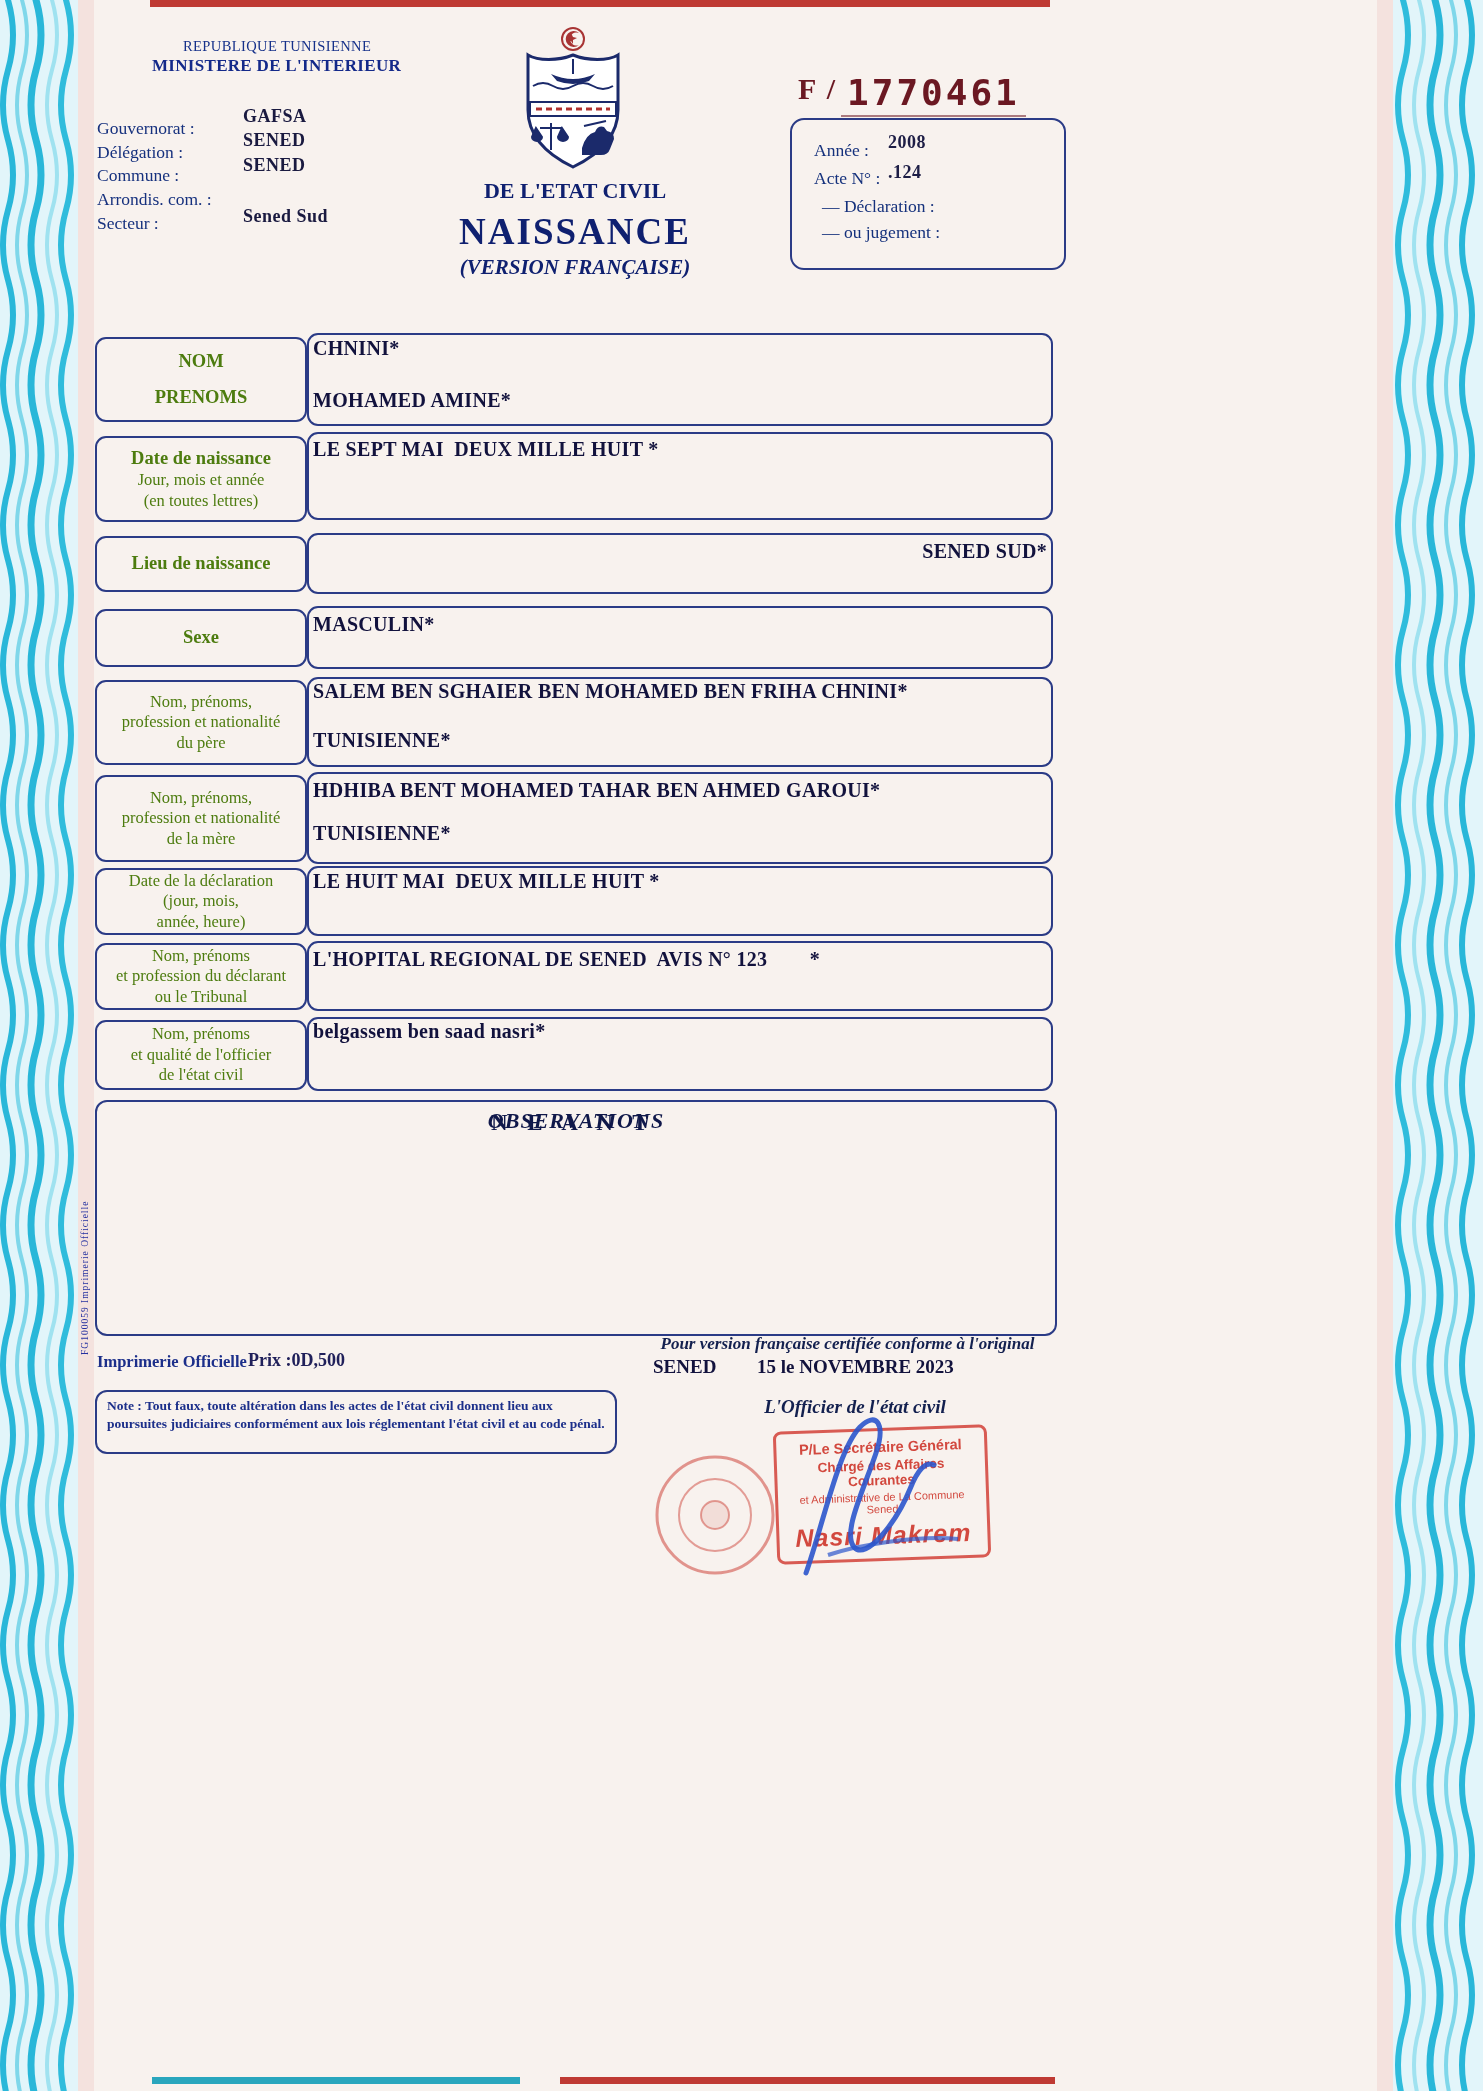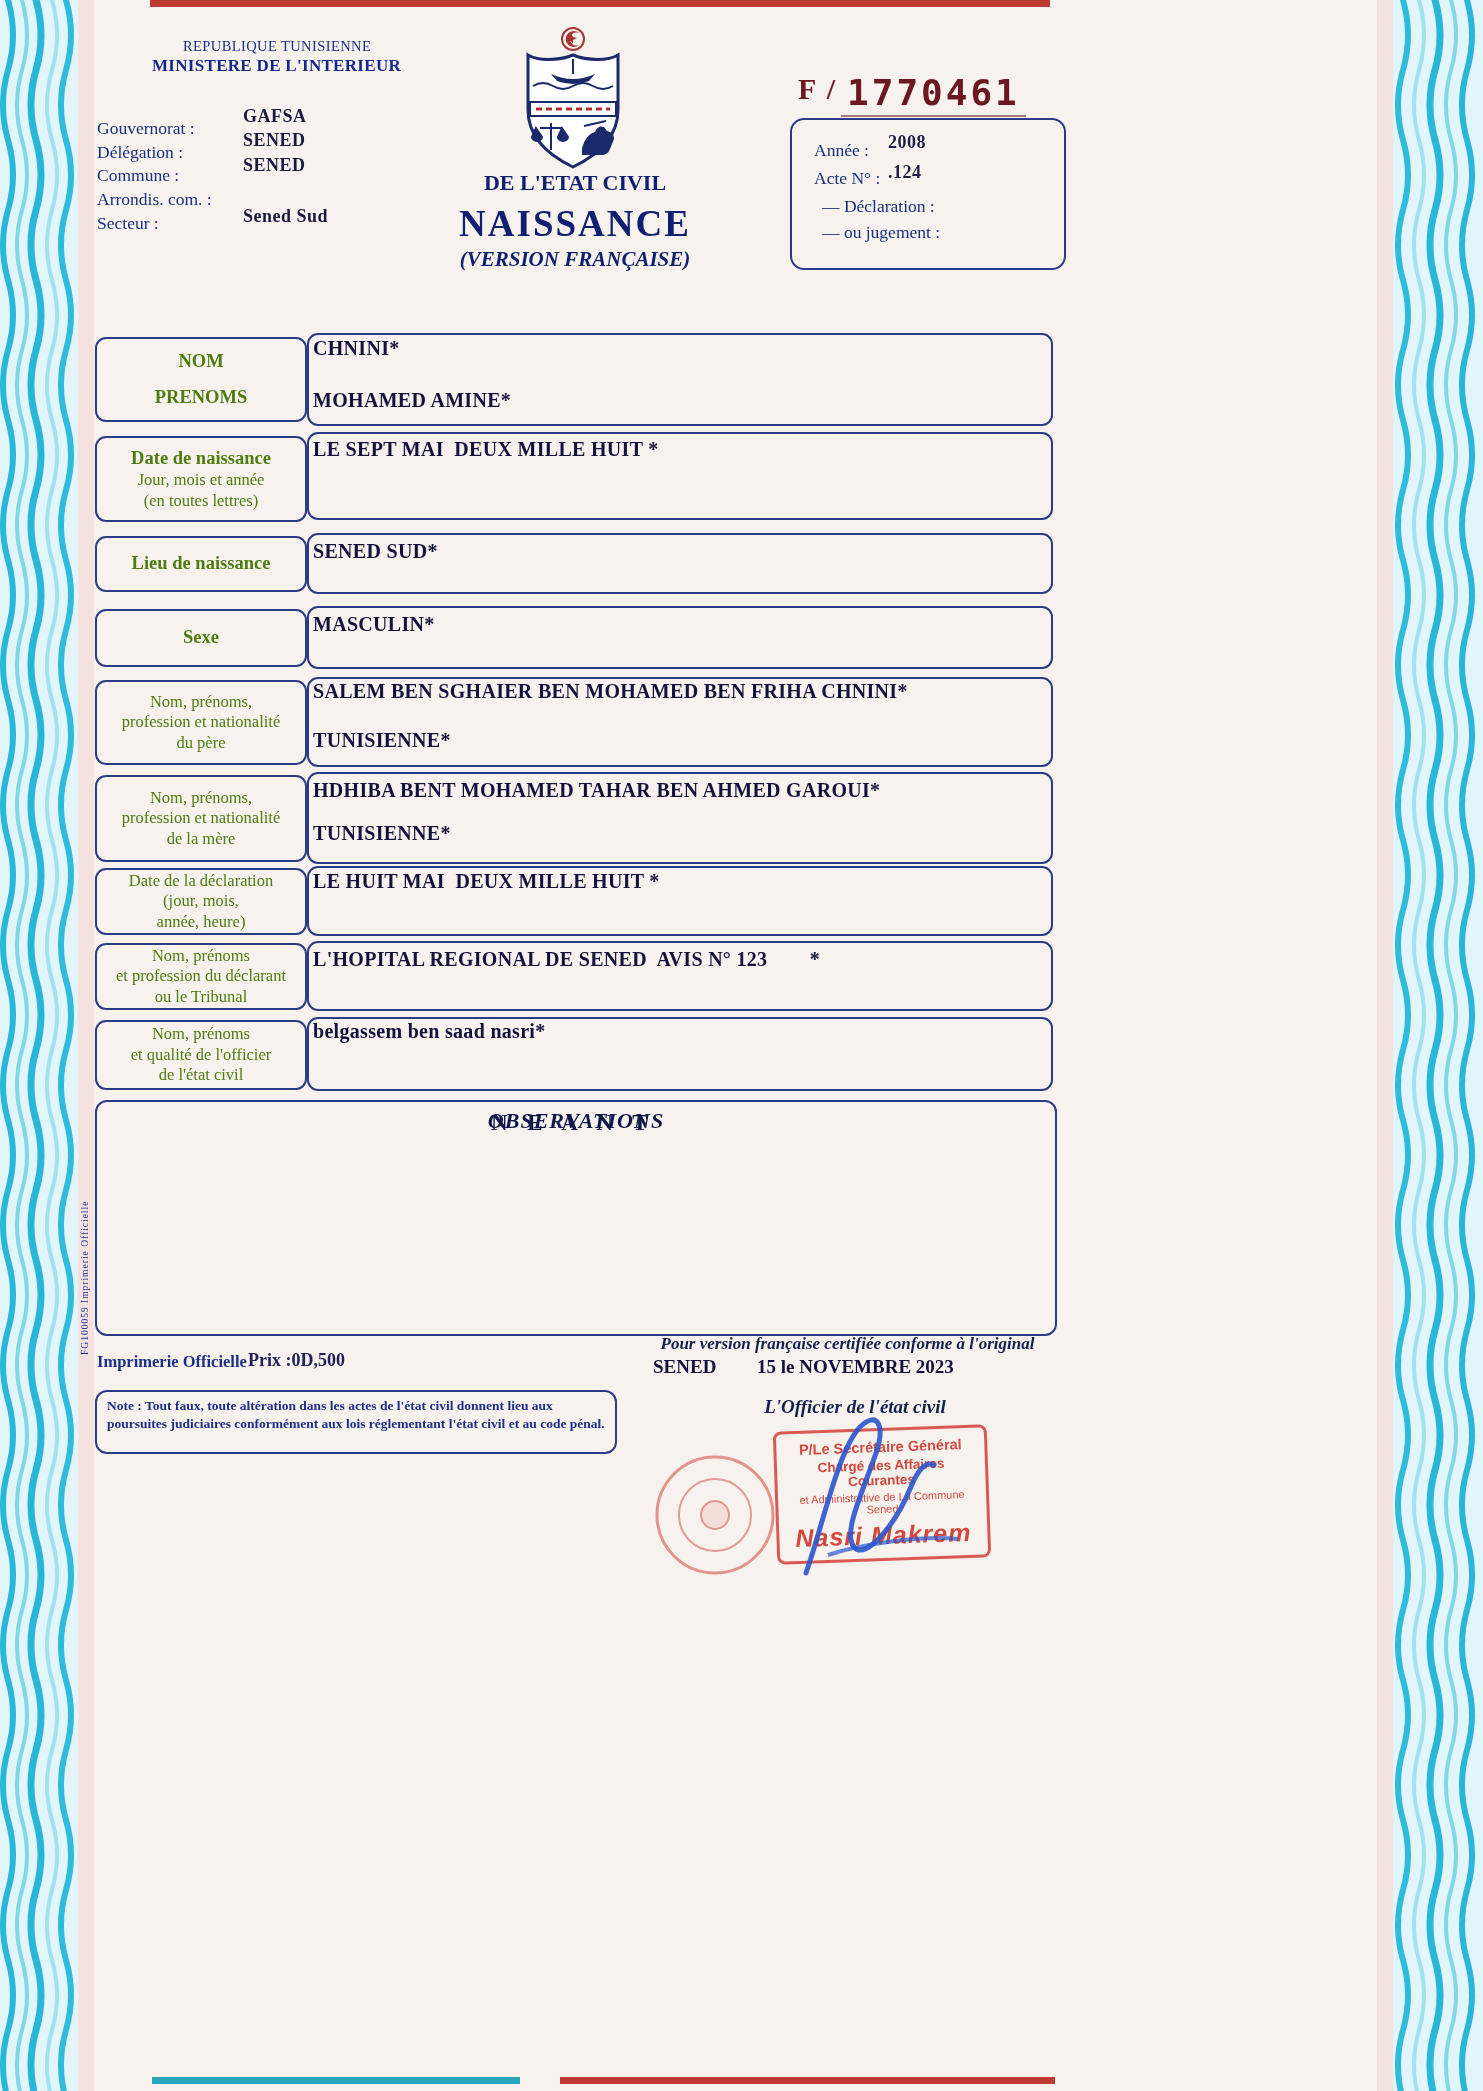--- a/index.html
+++ b/index.html
@@ -34,35 +34,35 @@
     border-bottom:2px solid rgba(107,24,34,.55);padding:0 6px 2px 6px;}
 
   .acte-box{position:absolute;left:790px;top:118px;width:272px;height:148px;
     border:2px solid #2b3b86;border-radius:14px;}
   .acte-box .al{position:absolute;font-size:17.5px;color:#15317c;}
   .acte-box .av{position:absolute;font-size:18px;font-weight:600;color:#1d1d45;letter-spacing:.5px;}
 
   .title-block{position:absolute;left:360px;top:168px;width:430px;text-align:center;color:#0f2070;}
   .t1{font-size:27px;font-weight:700;letter-spacing:.5px;display:inline-block;
       border-bottom:2.5px solid #0f2070;padding-bottom:2px;}
-  .t2{font-size:22px;font-weight:700;margin-top:2px;}
+  .t2{font-size:22px;font-weight:700;margin-top:10px;}
   .t3{font-size:37px;font-weight:700;letter-spacing:2px;margin-top:6px;}
   .t4{font-size:21px;font-style:italic;font-weight:700;margin-top:2px;}
 
   
   .lbox{position:absolute;left:95px;width:212px;border:2px solid #2b3b86;border-radius:11px;
     display:flex;flex-direction:column;align-items:center;justify-content:center;text-align:center;padding:2px 6px;box-sizing:border-box;}
   .vbox{position:absolute;left:307px;width:746px;border:2px solid #2b3b86;border-radius:11px;box-sizing:border-box;}
   .lline{font-size:16.5px;color:#4d7c0f;line-height:1.25;}
   .lline.strong{font-size:18.5px;font-weight:700;}
   .vline{position:absolute;left:4px;right:4px;font-size:20px;font-weight:600;letter-spacing:.3px;
     color:#12123d;white-space:pre;}
   .r1l{top:337px;height:85px;gap:12px;} .r1v{top:333px;height:93px;}
   .r2l{top:436px;height:86px;}         .r2v{top:432px;height:88px;}
-  .r3l{top:536px;height:56px;}         .r3v{top:533px;height:61px;}
+  .r3l{top:536px;height:56px;}         .r3v{top:533px;height:61px;text-align:right;}
   .r4l{top:609px;height:58px;}         .r4v{top:606px;height:63px;}
   .r5l{top:680px;height:85px;}         .r5v{top:677px;height:90px;}
   .r6l{top:775px;height:87px;}         .r6v{top:772px;height:92px;}
   .r7l{top:868px;height:67px;}         .r7v{top:866px;height:70px;}
   .r8l{top:943px;height:67px;}         .r8v{top:941px;height:70px;}
   .r9l{top:1020px;height:70px;}        .r9v{top:1017px;height:74px;}
 
   .obs-box{position:absolute;left:95px;top:1100px;width:958px;height:232px;
     border:2px solid #2b3b86;border-radius:12px;}
   .obs-head{position:absolute;top:6px;left:0;right:0;height:34px;text-align:center;}

